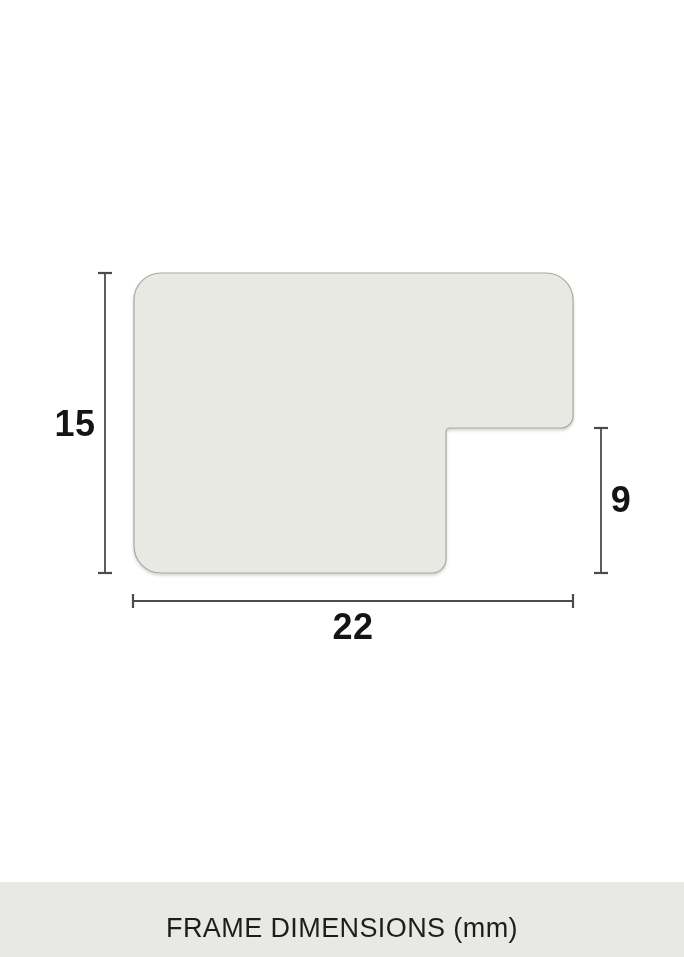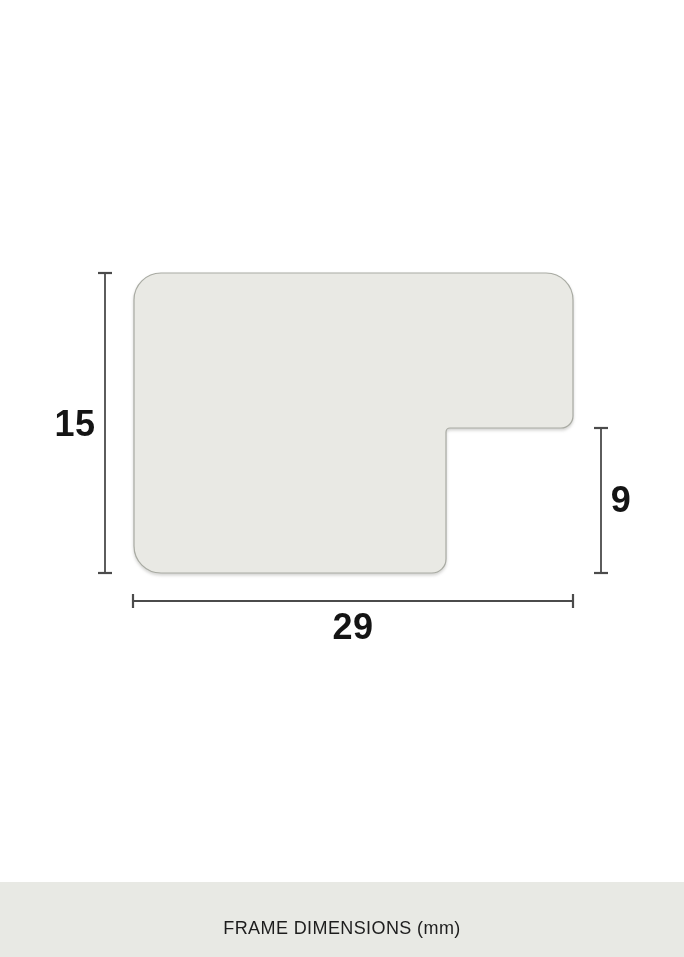--- a/index.html
+++ b/index.html
@@ -50,21 +50,21 @@
     top: 882px;
     width: 684px;
     height: 75px;
     display: flex;
     justify-content: center;
     align-items: center;
     padding-top: 18px;
     box-sizing: border-box;
   }
   .caption-text {
-    font-size: 18px;
+    font-size: 27px;
     font-weight: 400;
     letter-spacing: 0.4px;
     white-space: nowrap;
     line-height: 1.3;
   }
 </style>
 </head>
 <body style="background: rgb(255, 255, 255);">
 
 <div class="canvas">
@@ -102,19 +102,19 @@
       <line class="dim-line" x1="133" y1="601" x2="573" y2="601"></line>
       <line class="dim-cap" x1="133" y1="594" x2="133" y2="608"></line>
       <line class="dim-cap" x1="573" y1="594" x2="573" y2="608"></line>
     </g>
   </svg>
 
   <div class="dim-label label-height" style="color: rgb(20, 20, 20);">15</div>
 
   <div class="dim-label label-rabbet" style="color: rgb(20, 20, 20);">9</div>
 
-  <div class="dim-label label-width" style="color: rgb(20, 20, 20);">29</div>
+  <div class="dim-label label-width" style="color: rgb(20, 20, 20);">22</div>
 
   <div class="caption-bar" style="background: rgb(232, 233, 228);">
     <span class="caption-text" style="color: rgb(29, 29, 29);">FRAME DIMENSIONS (mm)</span>
   </div>
 
 </div>
 
 </body></html>

